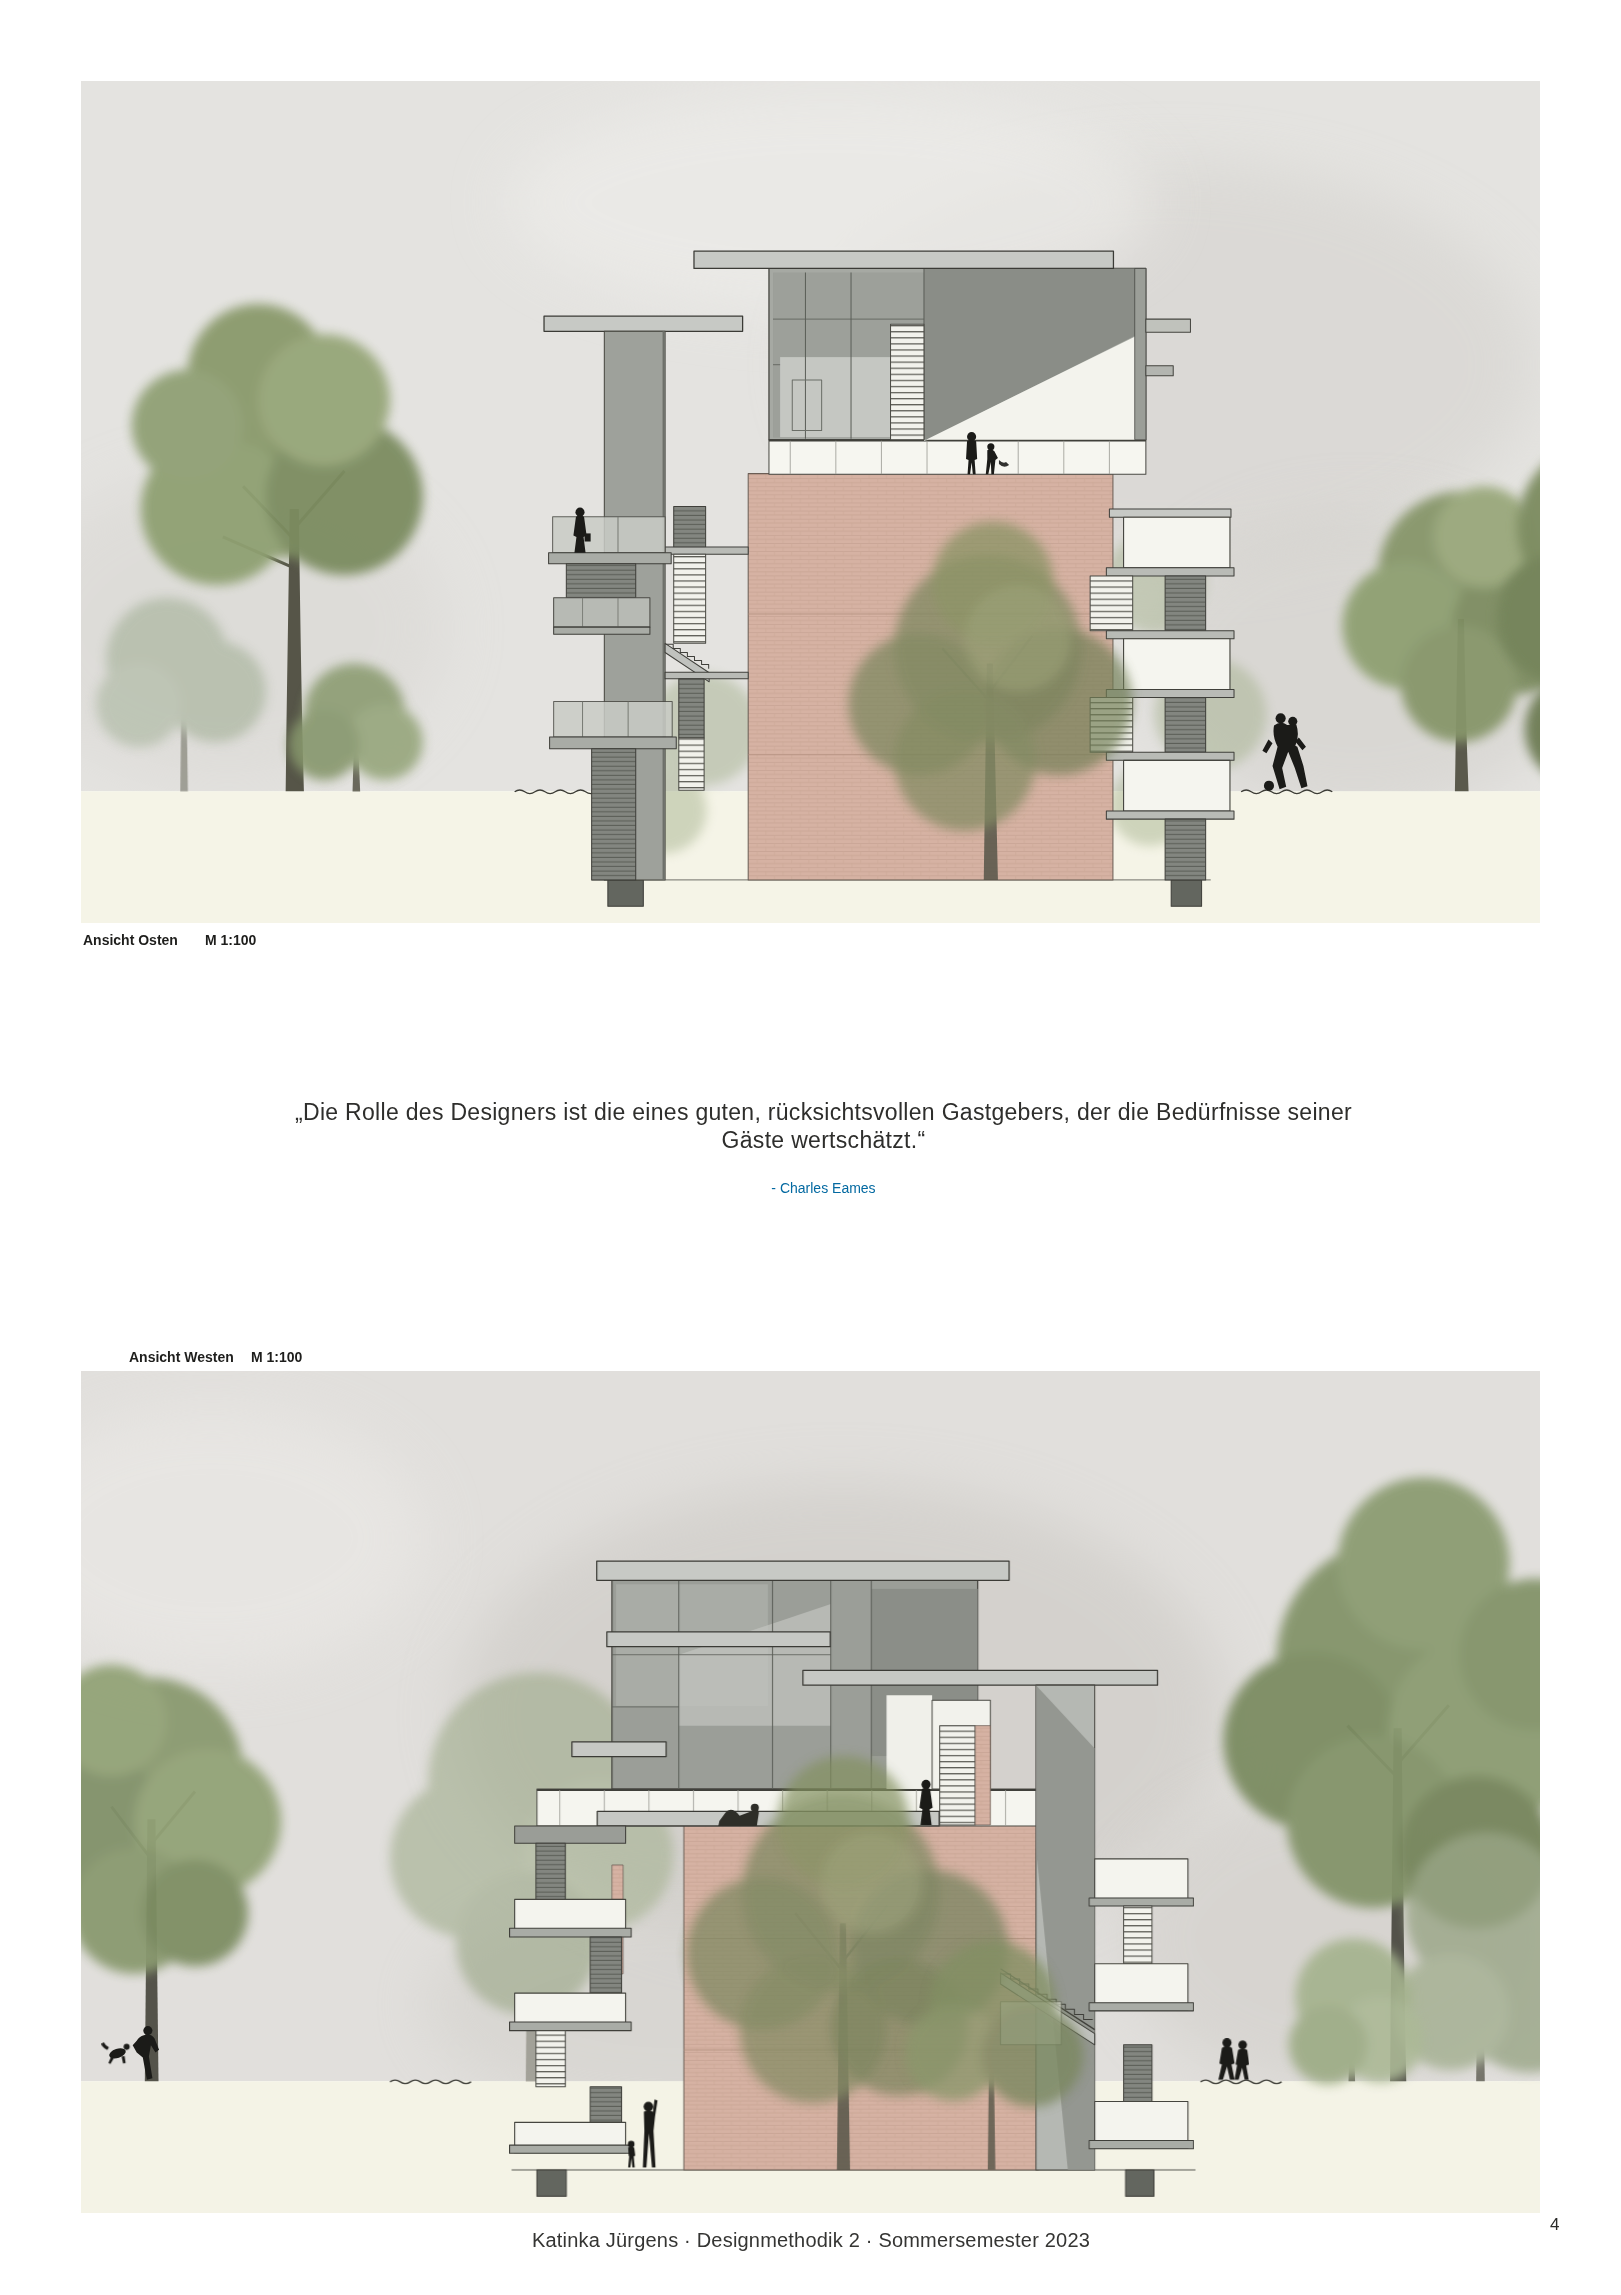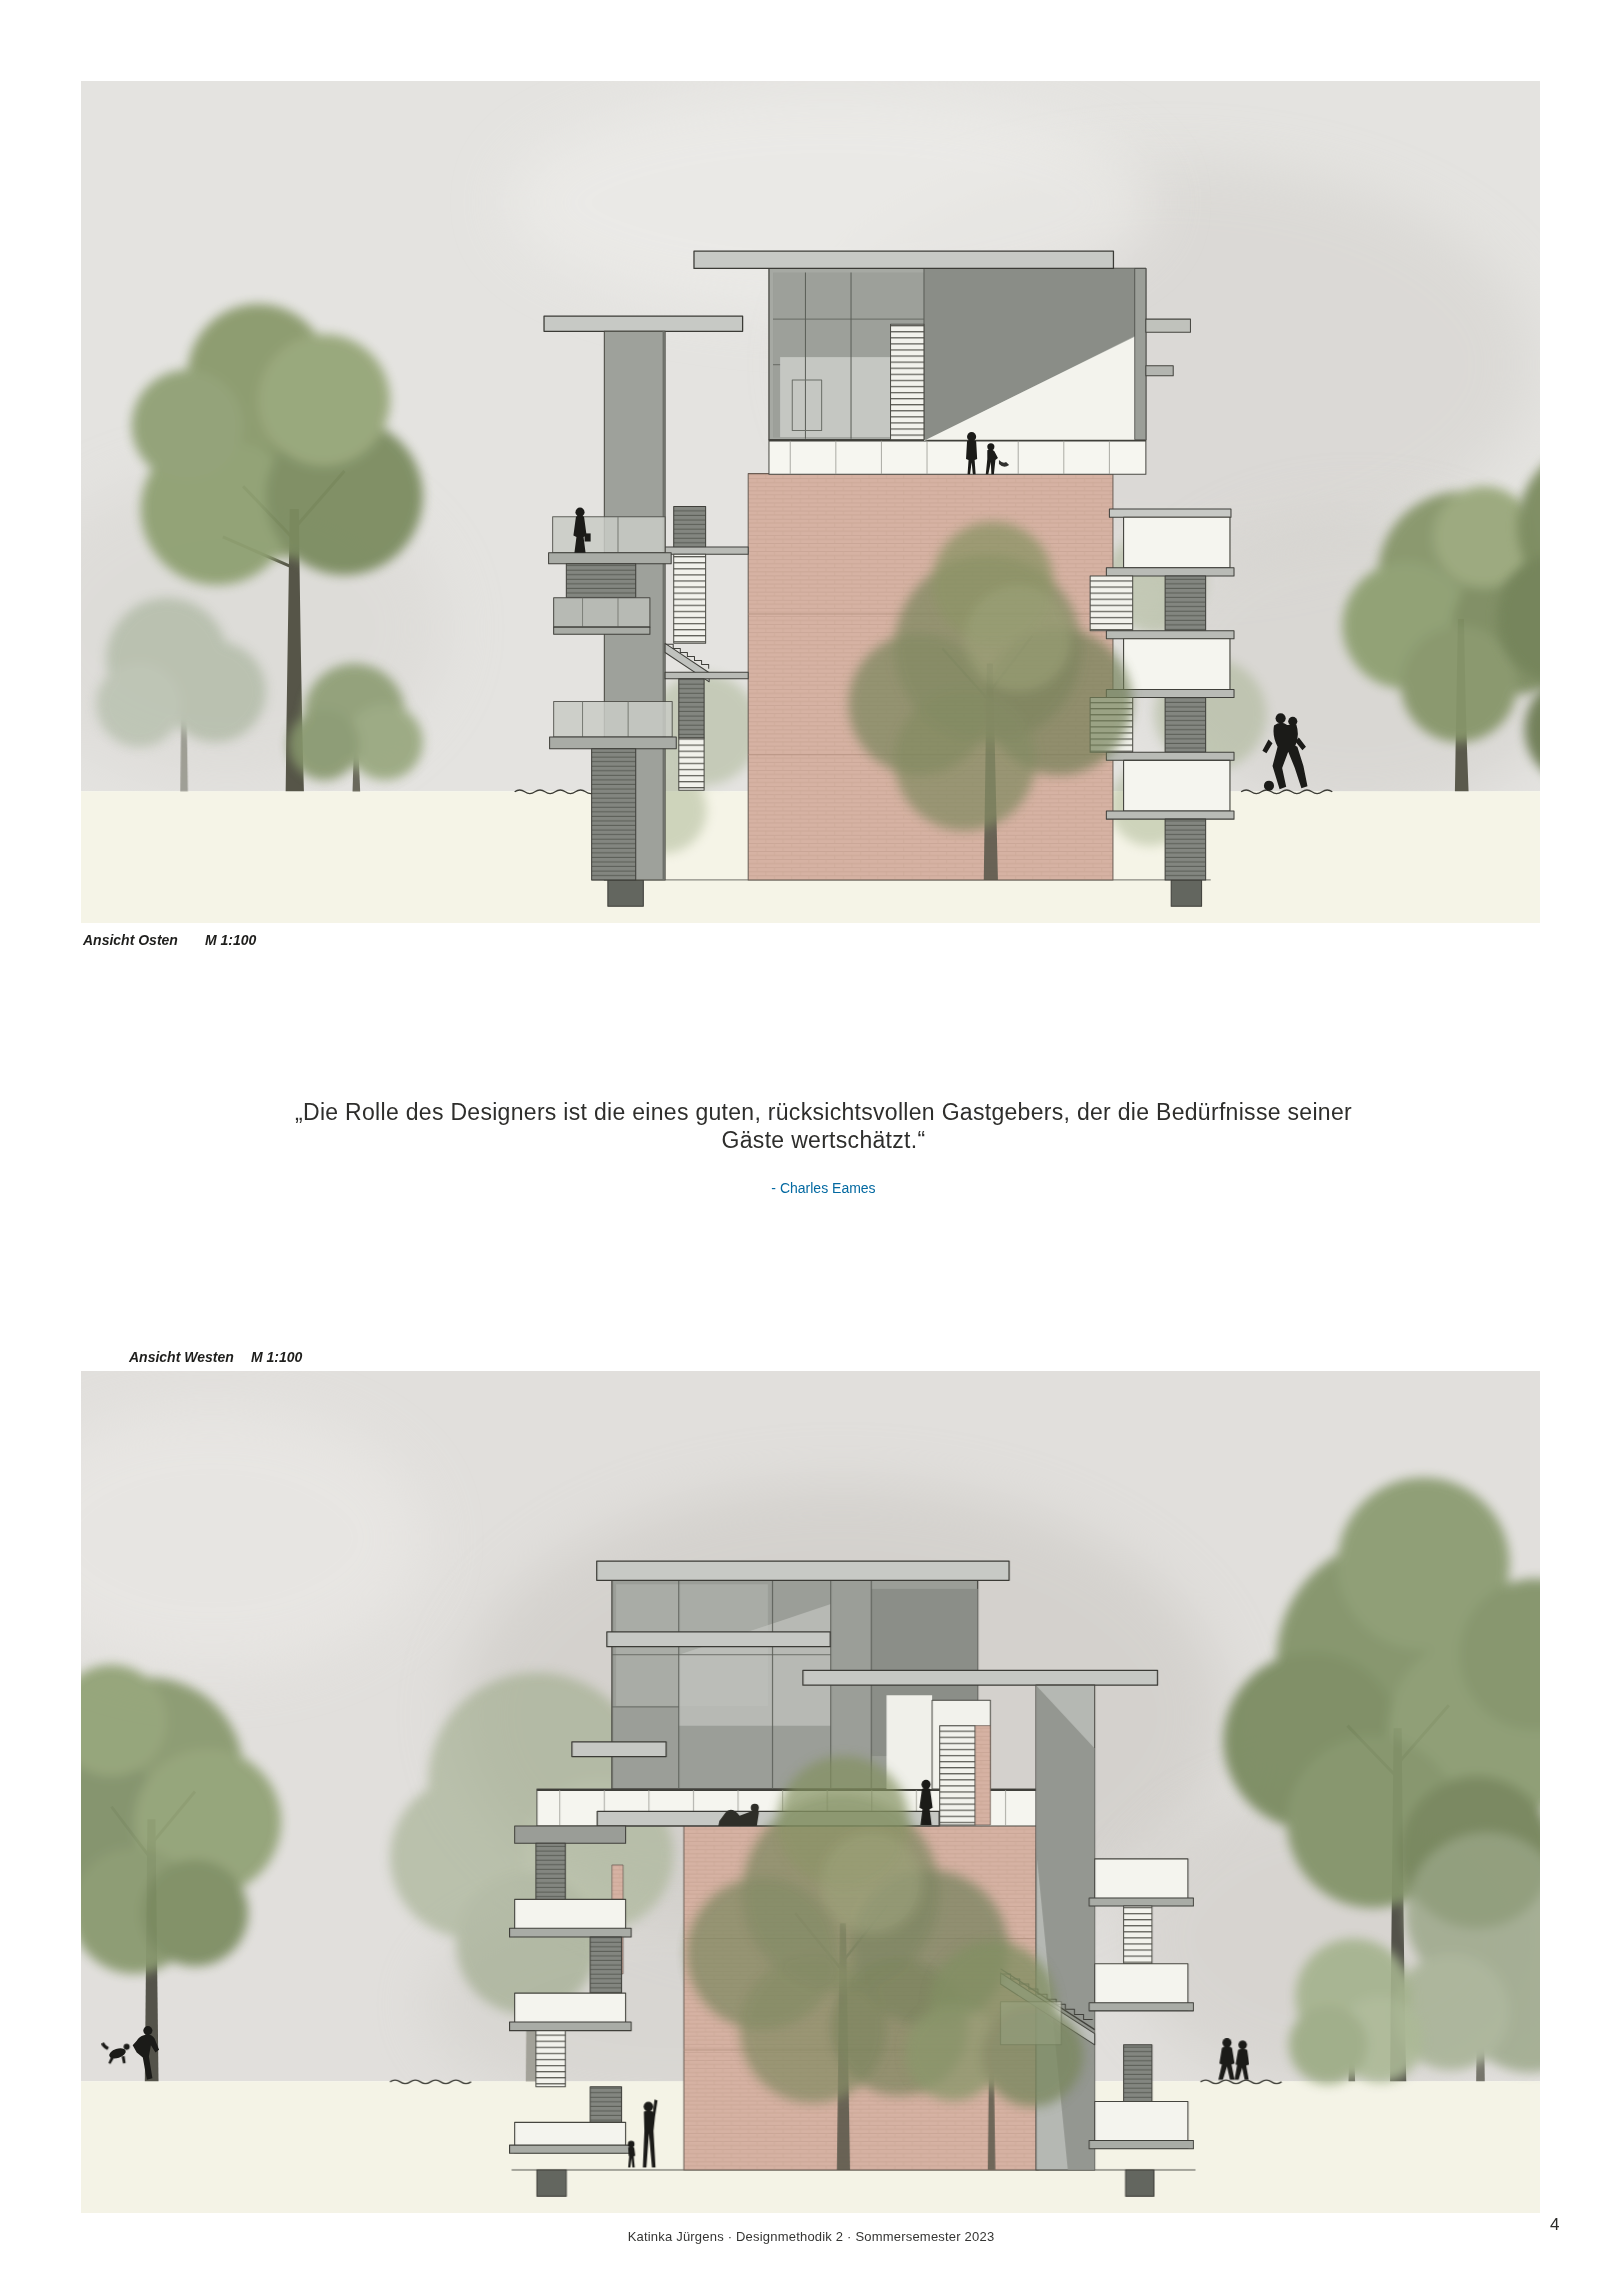--- a/index.html
+++ b/index.html
@@ -1,28 +1,28 @@
 <!DOCTYPE html>
 <html style="font-size:8px"><head>
 <meta charset="utf-8">
 <style>
   html,body{margin:0;padding:0;background:#ffffff;}
   body{position:relative;width:1622px;height:2295px;font-family:"Liberation Sans",sans-serif;overflow:hidden;}
   .fig{position:absolute;left:81px;width:1459px;height:842px;}
   #fig-east{top:81px;}
   #fig-west{top:1371px;}
   .fig svg{display:block;width:100%;height:100%;}
-  .lab{position:absolute;left:83px;width:456px;height:17px;font-weight:700;font-size:14px;color:#1e1e1c;font-style:italic;}
+  .lab{position:absolute;left:83px;width:456px;height:17px;font-weight:700;font-size:14px;color:#1e1e1c;}
   .lab .scale{position:absolute;left:105px;top:0;padding-left:17px;}
   #lab-east{top:932px;}
   #lab-west{top:1349px;margin-left:46px;}
   .quote{position:absolute;left:0;right:0;top:1098px;text-align:center;margin-left:25px;}
   .quote .qline{font-size:23px;font-weight:300;letter-spacing:0.3px;line-height:1.22;color:#2e2e2c;}
   .quote .attr{margin-top:26px;font-size:14px;font-weight:400;color:#0369a1;}
-  .footer{position:absolute;left:0;right:0;top:2229px;text-align:center;font-size:13px;color:#353533;letter-spacing:0.2px;}
+  .footer{position:absolute;left:0;right:0;top:2229px;text-align:center;font-size:20px;color:#353533;letter-spacing:0.2px;}
   .pagenum{position:absolute;left:1550px;top:2215px;font-size:17px;color:#2a2a28;}
 </style>
 </head>
 <body style="background: rgb(255, 255, 255);">
 
 <div class="fig" id="fig-east">
 <svg viewBox="0 0 2880 1662" xmlns="http://www.w3.org/2000/svg">
   <defs>
     <filter id="fz" x="-80%" y="-80%" width="260%" height="260%">
           <feGaussianBlur stdDeviation="55"></feGaussianBlur>

